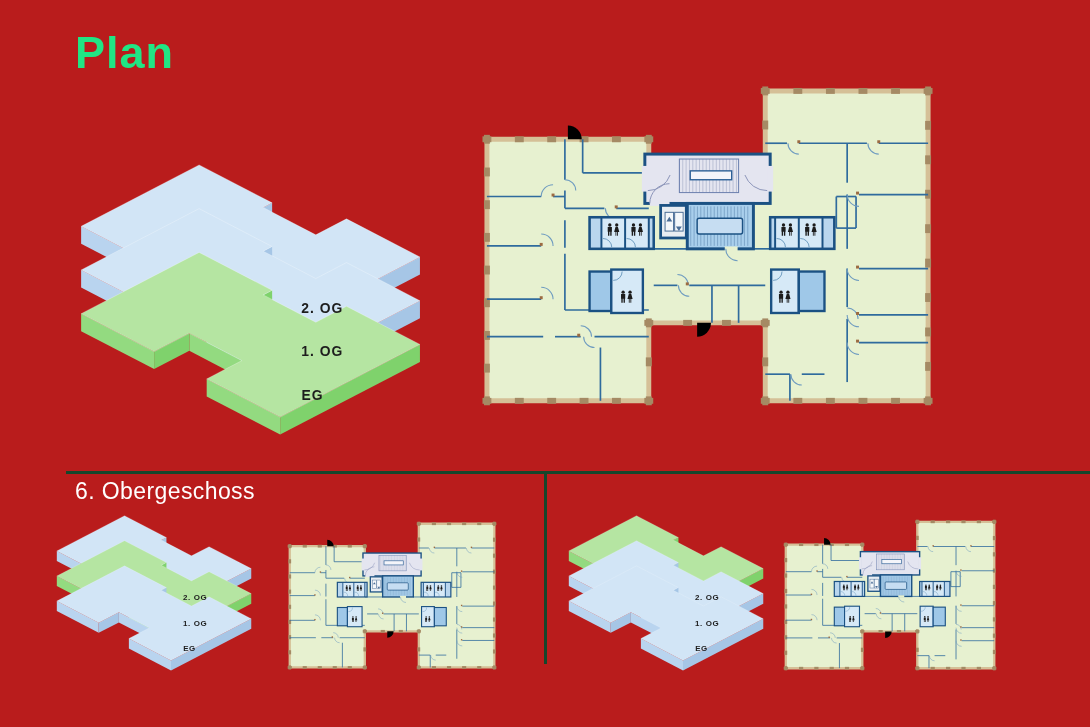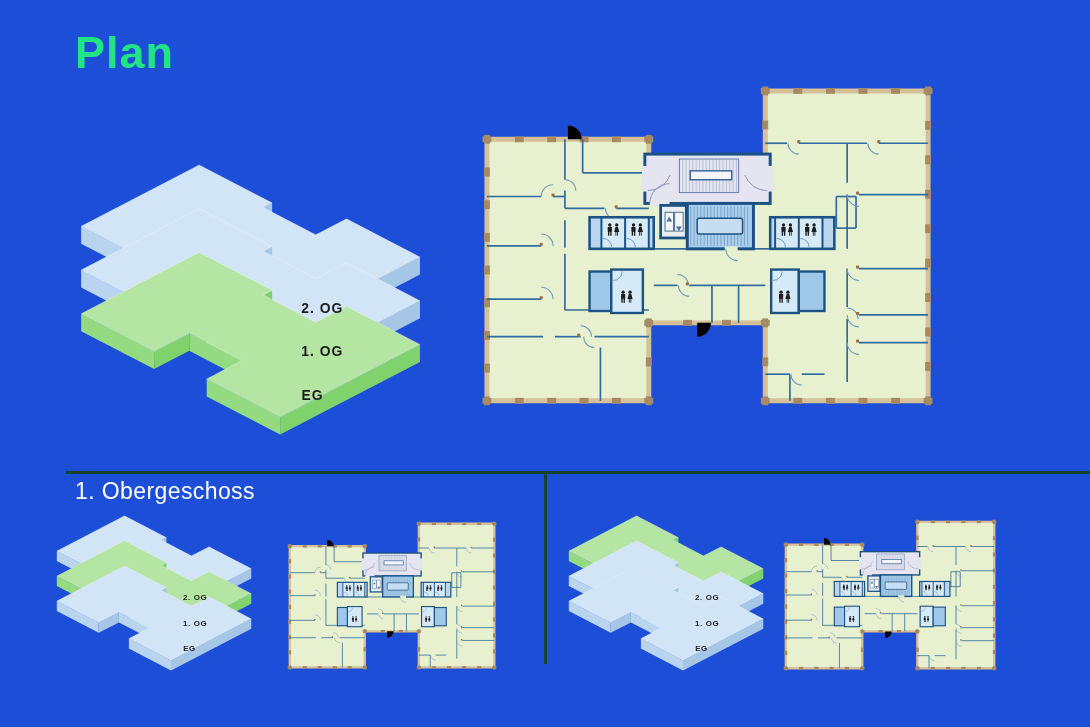--- a/index.html
+++ b/index.html
@@ -1,17 +1,17 @@
 <!DOCTYPE html>
 <html><head>
 <meta charset="utf-8">
 <style>
   html,body{margin:0;padding:0;background:#000;}
   body{width:1090px;height:727px;overflow:hidden;font-family:"Liberation Sans",sans-serif;}
-  .canvas{position:relative;width:1090px;height:727px;background:#1d4ed8;}
+  .canvas{position:relative;width:1090px;height:727px;background:#b91c1c;}
   .title{position:absolute;left:75px;top:30px;font-size:45px;font-weight:800;letter-spacing:1px;line-height:1;}
   .floor-label{position:absolute;color:#fff;font-size:23px;font-weight:500;letter-spacing:.4px;line-height:1.2;}
   .divider-h{position:absolute;left:66px;top:471px;width:1024px;height:3px;}
   .divider-v{position:absolute;left:544px;top:471px;width:3px;height:193px;}
   svg{position:absolute;display:block;}
 </style>
 </head>
 <body>
 
 <div class="canvas">
@@ -330,21 +330,21 @@
         </g>
         <path d="M302.0,186.0 A9,9 0 0 1 293.0,195.0" stroke="#6f9cc0" stroke-width="1" fill="none"></path>
       </g>
       <path d="M85,52 L85,38 A14,14 0 0 1 99,52 Z" fill="#000000"></path>
       <path d="M216,238 L230,238 A14,14 0 0 1 216,252 Z" fill="#000000"></path>
     </svg>
 
   <div class="divider-h" style="background: rgb(21, 70, 44);"></div>
   <div class="divider-v" style="background: rgb(21, 70, 44);"></div>
 
-  <div class="floor-label" style="left:75px;top:478px">1. Obergeschoss</div>
+  <div class="floor-label" style="left:75px;top:478px">6. Obergeschoss</div>
   <svg id="iso-og1" style="left:55px;top:514px;width:198px" viewBox="-278 -151 671 536">
       <g>
         <path d="M99.6,-71.5 L82.3,-62.5 L82.3,-28.5 L99.6,-37.5 Z" fill="#a6c6e6"></path>
         <path d="M-129.9,47.8 L-271.9,-26.0 L-271.9,8.0 L-129.9,81.8 Z" fill="#b9d4ef"></path>
         <path d="M40.7,65.3 L-61.5,12.3 L-61.5,46.3 L40.7,99.3 Z" fill="#b9d4ef"></path>
         <path d="M-61.5,12.3 L-129.9,47.8 L-129.9,81.8 L-61.5,46.3 Z" fill="#a6c6e6"></path>
         <path d="M387.1,33.8 L115.2,175.2 L115.2,209.2 L387.1,67.8 Z" fill="#a6c6e6"></path>
         <path d="M115.2,175.2 L-27.7,100.9 L-27.7,134.9 L115.2,209.2 Z" fill="#b9d4ef"></path>
         <polygon points="-42.4,-145.3 99.6,-71.5 82.3,-62.5 184.5,-9.3 244.2,-40.4 387.1,33.8 115.2,175.2 -27.7,100.9 40.7,65.3 -61.5,12.3 -129.9,47.8 -271.9,-26.0" fill="#d2e5f6" stroke="#ffffff" stroke-opacity=".35" stroke-width="1.5"></polygon>
       </g>

